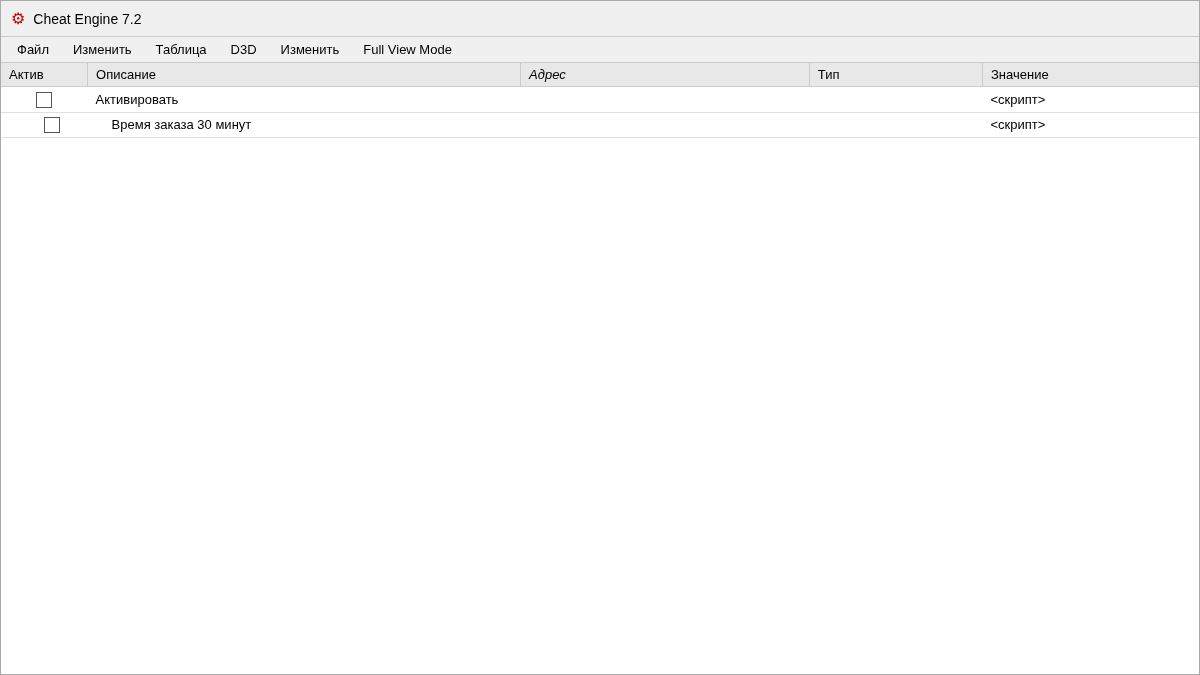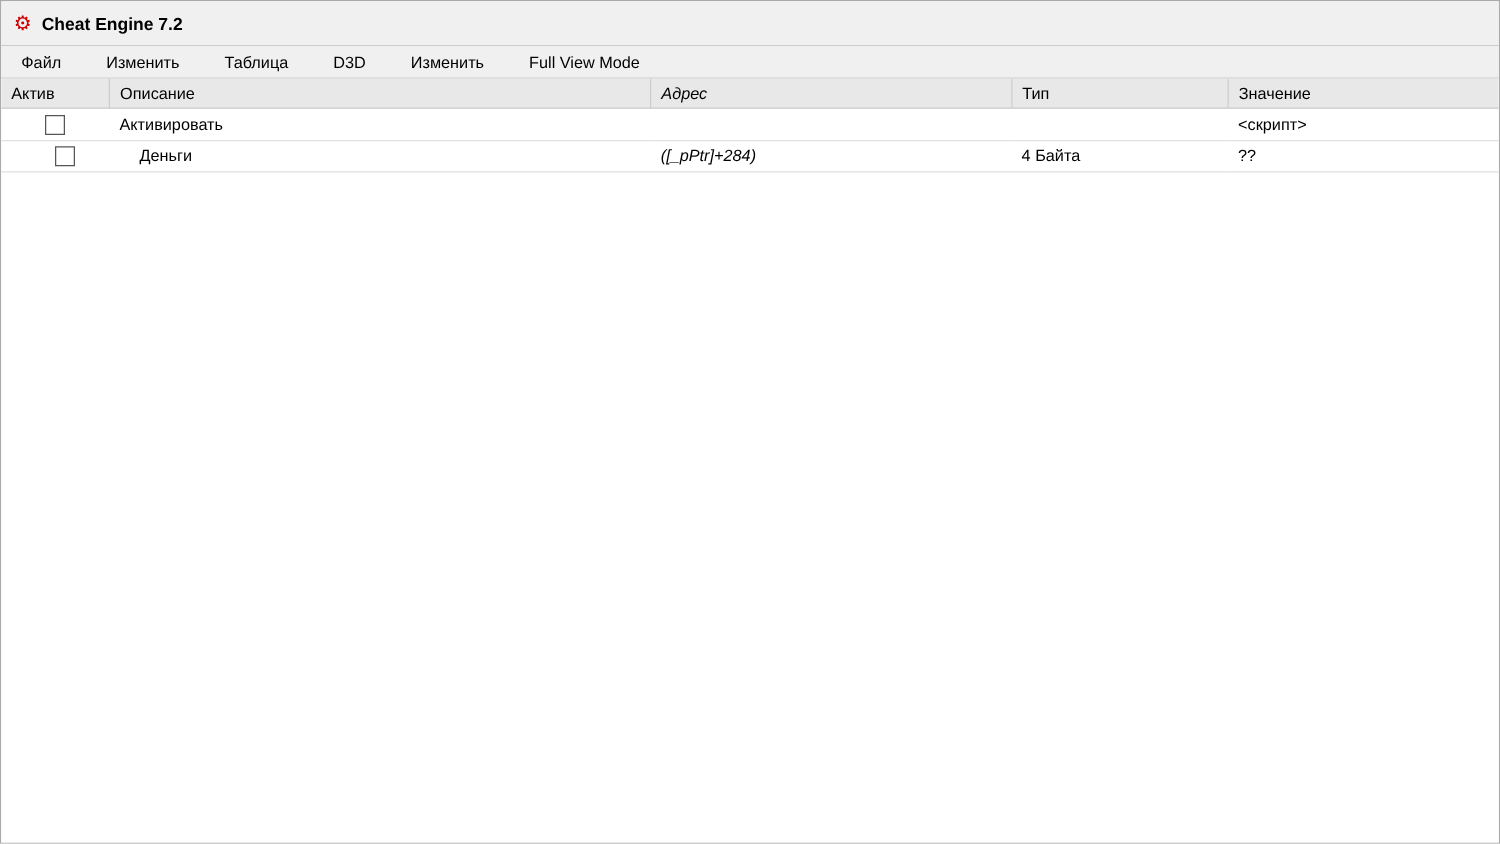--- a/index.html
+++ b/index.html
@@ -37,28 +37,28 @@
       min-height: 36px;
     }
 
     .title-bar-icon {
       font-size: 16px;
       color: #c00;
     }
 
     .title-bar-text {
       font-size: 14px;
-      font-weight: bold;
+      font-weight: normal;
     }
 
     .menu-bar {
       background: #f0f0f0;
       padding: 2px 8px;
       display: flex;
-      gap: 20px;
+      gap: 8px;
       border-bottom: 1px solid #ccc;
     }
 
     .menu-item {
       padding: 3px 8px;
       cursor: pointer;
       font-size: 13px;
     }
 
     .content-area {
@@ -177,39 +177,39 @@
             <span></span>
           </td>
           <td class="col-type">
             <span></span>
           </td>
           <td class="col-value">
             <span>&lt;скрипт&gt;</span>
           </td>
         </tr>
 
-
         <tr>
           <td class="col-activ">
             <div style="display:flex;justify-content:center;">
               <span style="display:inline-block;width:16px;"></span>
               <span class="row-checkbox"></span>
             </div>
           </td>
           <td class="col-desc">
-            <span style="padding-left:16px;display:inline-block;">Деньги</span>
+            <span style="padding-left:16px;display:inline-block;">Время заказа 30 минут</span>
           </td>
           <td class="col-addr">
-            <span>([_pPtr]+284)</span>
+            <span></span>
           </td>
           <td class="col-type">
-            <span>4 Байта</span>
+            <span></span>
           </td>
           <td class="col-value">
-            <span>??</span>
+            <span>&lt;скрипт&gt;</span>
           </td>
         </tr>
+
 
       </tbody>
     </table>
   </div>
 
 </div>
 
 </body></html>

